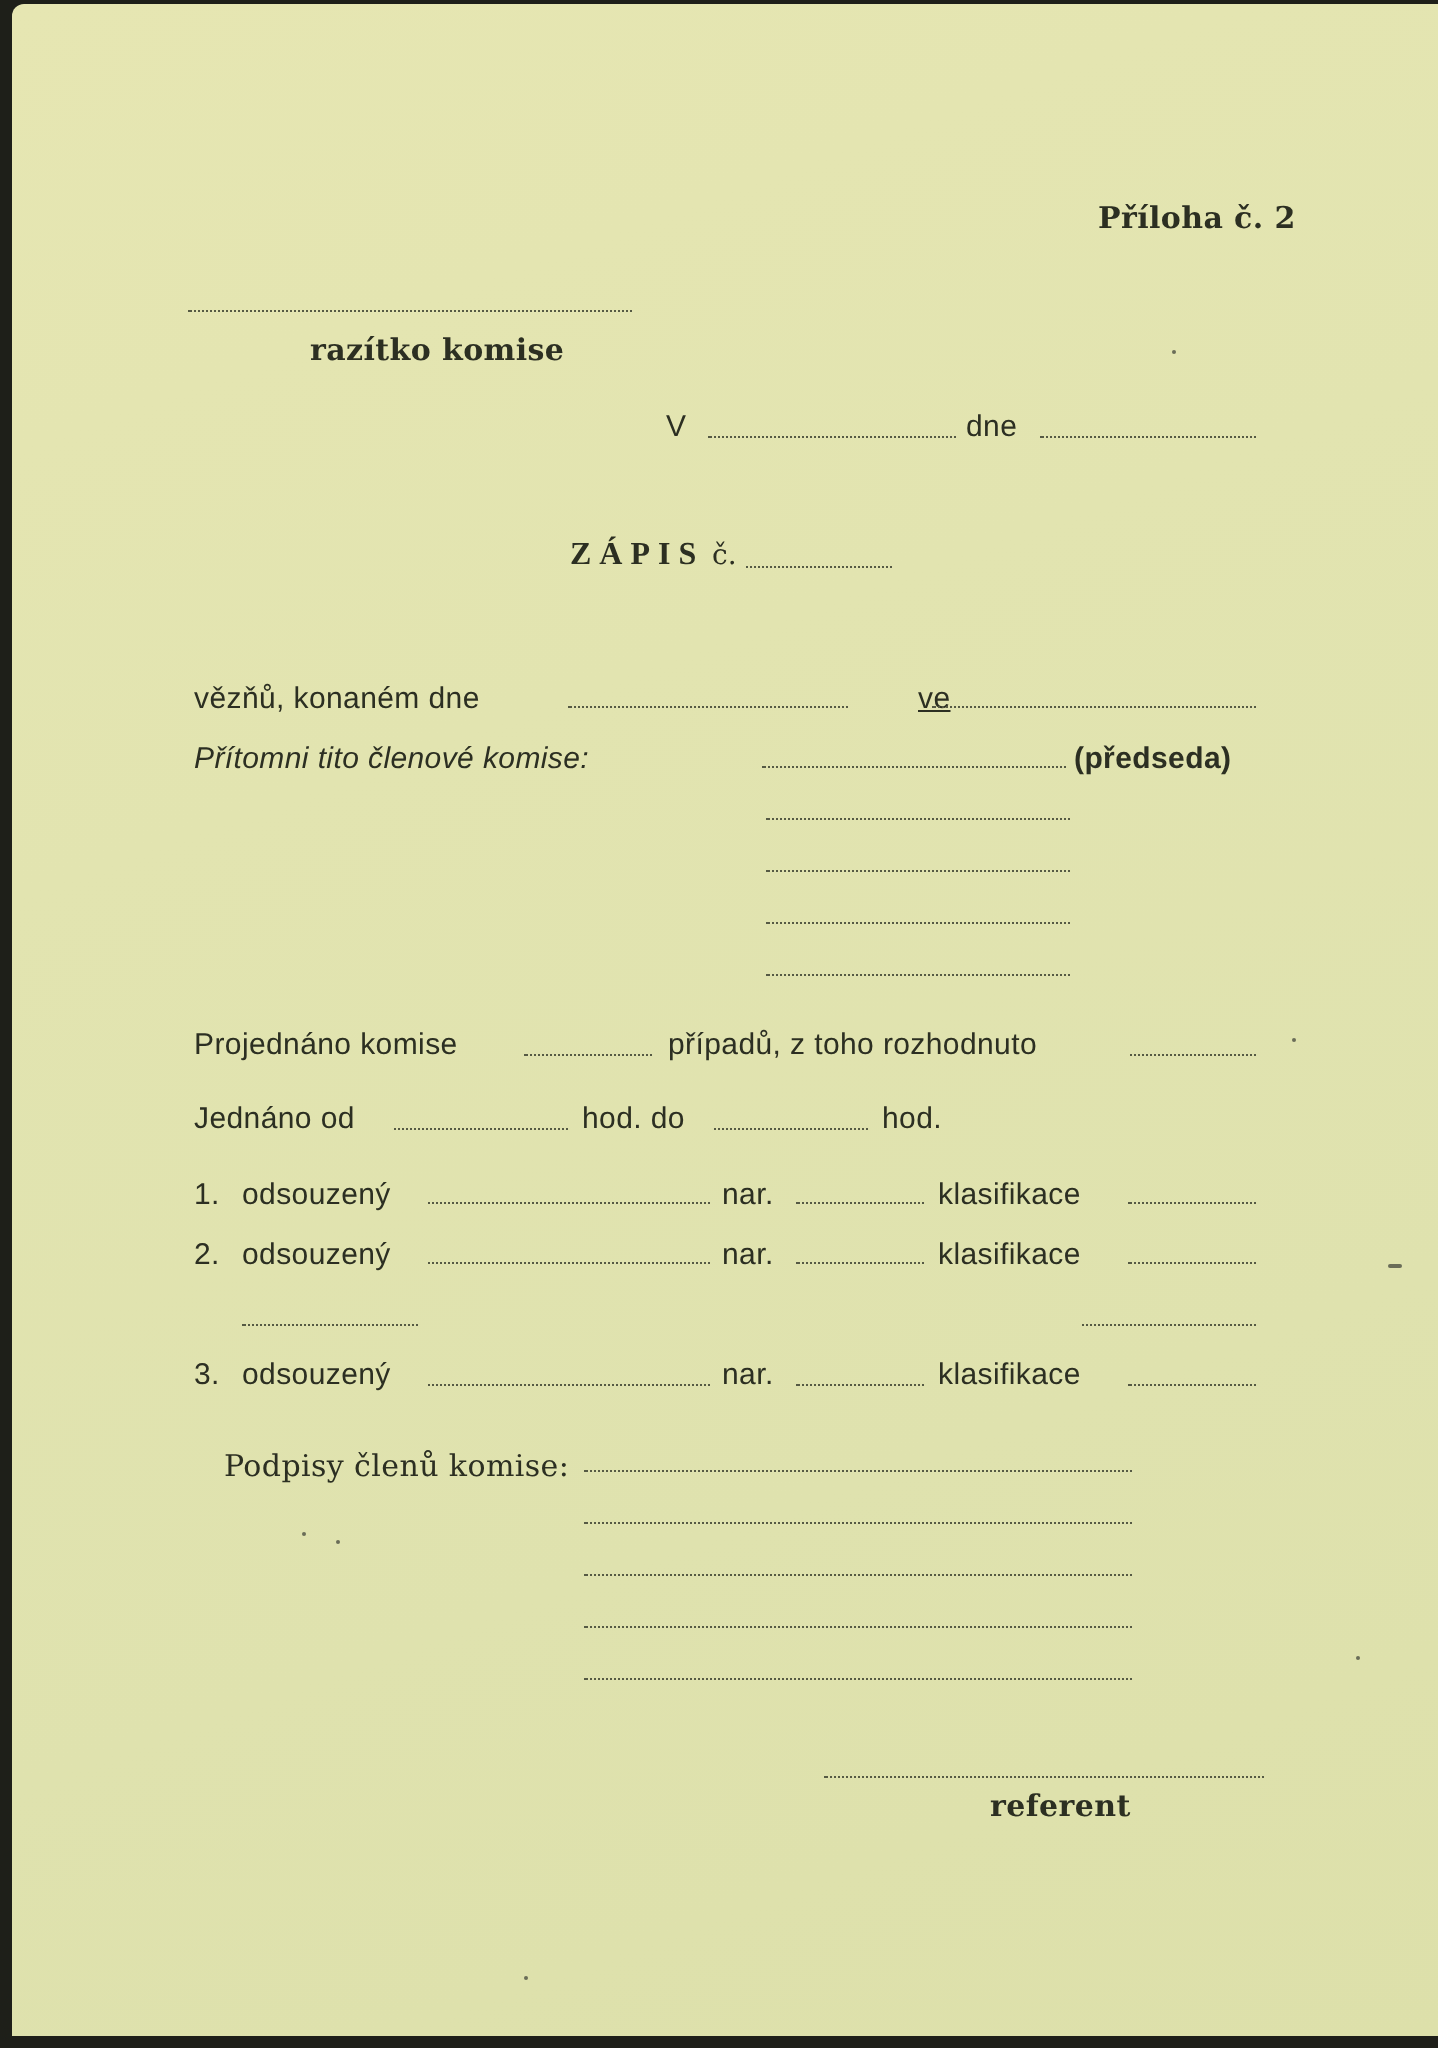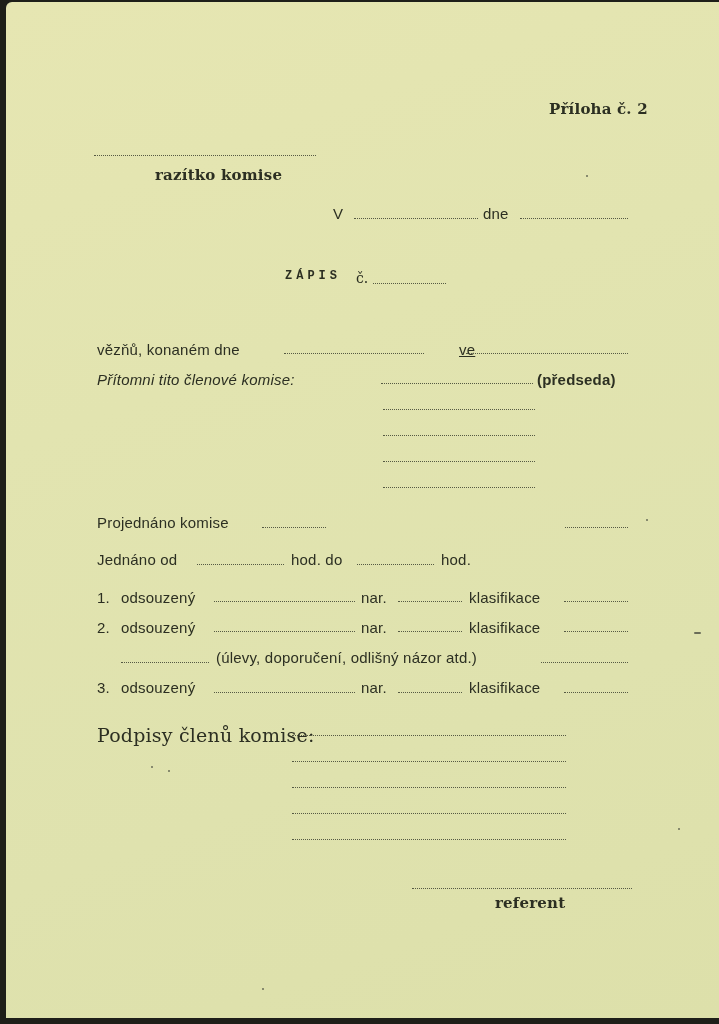--- a/index.html
+++ b/index.html
@@ -15,21 +15,21 @@
       color: #2c2f22;
       font-family: "Liberation Sans", sans-serif;
     }
     .txt { position: absolute; white-space: nowrap; font-size: 15px; letter-spacing: 0.2px; }
     .serif { font-family: "DejaVu Serif", serif; }
     .small { font-size: 15px; font-family: "DejaVu Serif", serif; font-weight: bold; }
     .dots {
       position: absolute; height: 0;
       border-bottom: 1.3px dotted #565a44;
     }
-    .title { font-family: Liberation Mono, monospace; font-weight: bold; font-size: 12px; letter-spacing: 4px; }
+    .title { font-family: Liberation Serif, serif; font-weight: bold; font-size: 16px; letter-spacing: 4px; }
     .title-c { font-family: "DejaVu Serif", serif; font-size: 14px; letter-spacing: 0; }
     .speck { position: absolute; width: 2px; height: 2px; background: #6a6d58; border-radius: 1px; }
   </style>
 </head>
 <body>
 
 <div class="page">
 
   <span class="txt small" style="left:543px; top:98px;">Příloha č. 2</span>
 
@@ -53,20 +53,21 @@
   <span class="txt" style="left:91px; top:369px;font-style:italic;">Přítomni tito členové komise:</span>
   <div class="dots" style="left:375px; top:381px; width:152px;"></div>
   <span class="txt" style="left:531px; top:369px;font-weight:bold;">(předseda)</span>
   <div class="dots" style="left:377px; top:407px; width:152px;"></div>
   <div class="dots" style="left:377px; top:433px; width:152px;"></div>
   <div class="dots" style="left:377px; top:459px; width:152px;"></div>
   <div class="dots" style="left:377px; top:485px; width:152px;"></div>
 
   <span class="txt" style="left:91px; top:512px;">Projednáno komise</span>
   <div class="dots" style="left:256px; top:525px; width:64px;"></div>
+  <span class="txt" style="left:328px; top:512px;">případů, z toho rozhodnuto</span>
   <div class="dots" style="left:559px; top:525px; width:63px;"></div>
 
   <span class="txt" style="left:91px; top:549px;">Jednáno od</span>
   <div class="dots" style="left:191px; top:562px; width:87px;"></div>
   <span class="txt" style="left:285px; top:549px;">hod. do</span>
   <div class="dots" style="left:351px; top:562px; width:77px;"></div>
   <span class="txt" style="left:435px; top:549px;">hod.</span>
 
   <div>
     <span class="txt" style="left:91px; top:587px;">1.</span>
@@ -82,34 +83,33 @@
     <span class="txt" style="left:91px; top:617px;">2.</span>
     <span class="txt" style="left:115px; top:617px;">odsouzený</span>
     <div class="dots" style="left:208px; top:629px; width:141px;"></div>
     <span class="txt" style="left:355px; top:617px;">nar.</span>
     <div class="dots" style="left:392px; top:629px; width:64px;"></div>
     <span class="txt" style="left:463px; top:617px;">klasifikace</span>
     <div class="dots" style="left:558px; top:629px; width:64px;"></div>
   </div>
 
   <div class="dots" style="left:115px; top:660px; width:88px;"></div>
-  <span class="txt" style="left:210px; top:647px;">(úlevy, doporučení, odlišný názor atd.)</span>
   <div class="dots" style="left:535px; top:660px; width:87px;"></div>
 
   <div>
     <span class="txt" style="left:91px; top:677px;">3.</span>
     <span class="txt" style="left:115px; top:677px;">odsouzený</span>
     <div class="dots" style="left:208px; top:690px; width:141px;"></div>
     <span class="txt" style="left:355px; top:677px;">nar.</span>
     <div class="dots" style="left:392px; top:690px; width:64px;"></div>
     <span class="txt" style="left:463px; top:677px;">klasifikace</span>
     <div class="dots" style="left:558px; top:690px; width:64px;"></div>
   </div>
 
-  <span class="txt serif" style="left:91px; top:722px; font-size:19px;">Podpisy členů komise:</span>
+  <span class="txt serif" style="left:106px; top:722px; font-size:15px;">Podpisy členů komise:</span>
   <div class="dots" style="left:286px; top:733px; width:274px;"></div>
   <div class="dots" style="left:286px; top:759px; width:274px;"></div>
   <div class="dots" style="left:286px; top:785px; width:274px;"></div>
   <div class="dots" style="left:286px; top:811px; width:274px;"></div>
   <div class="dots" style="left:286px; top:837px; width:274px;"></div>
 
   <div class="dots" style="left:406px; top:886px; width:220px;"></div>
   <span class="txt small" style="left:489px; top:892px;">referent</span>
 
   <div class="speck" style="left:580px; top:173px;"></div>

